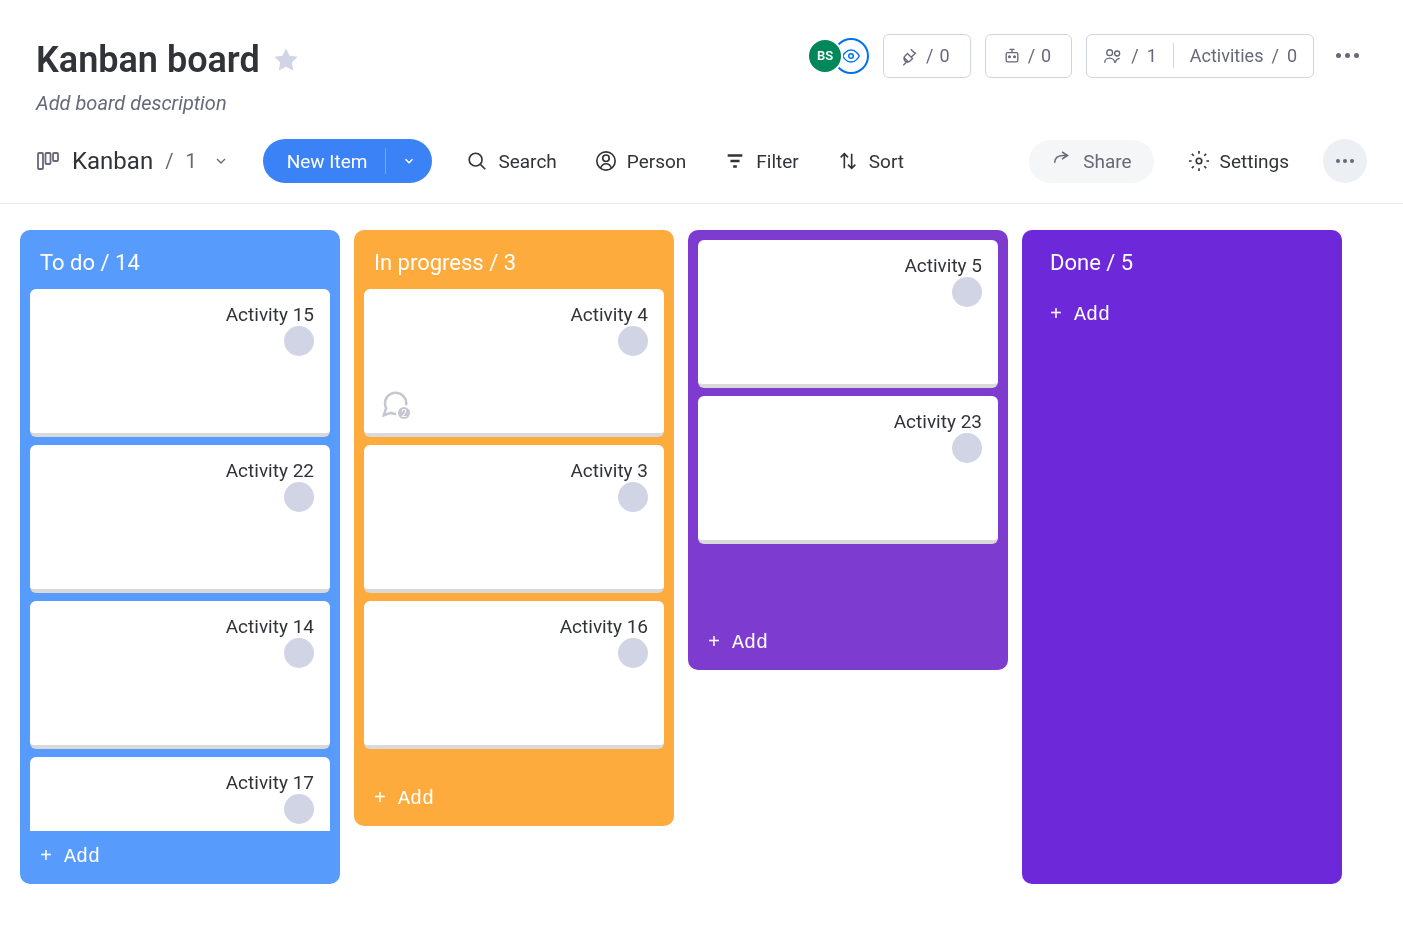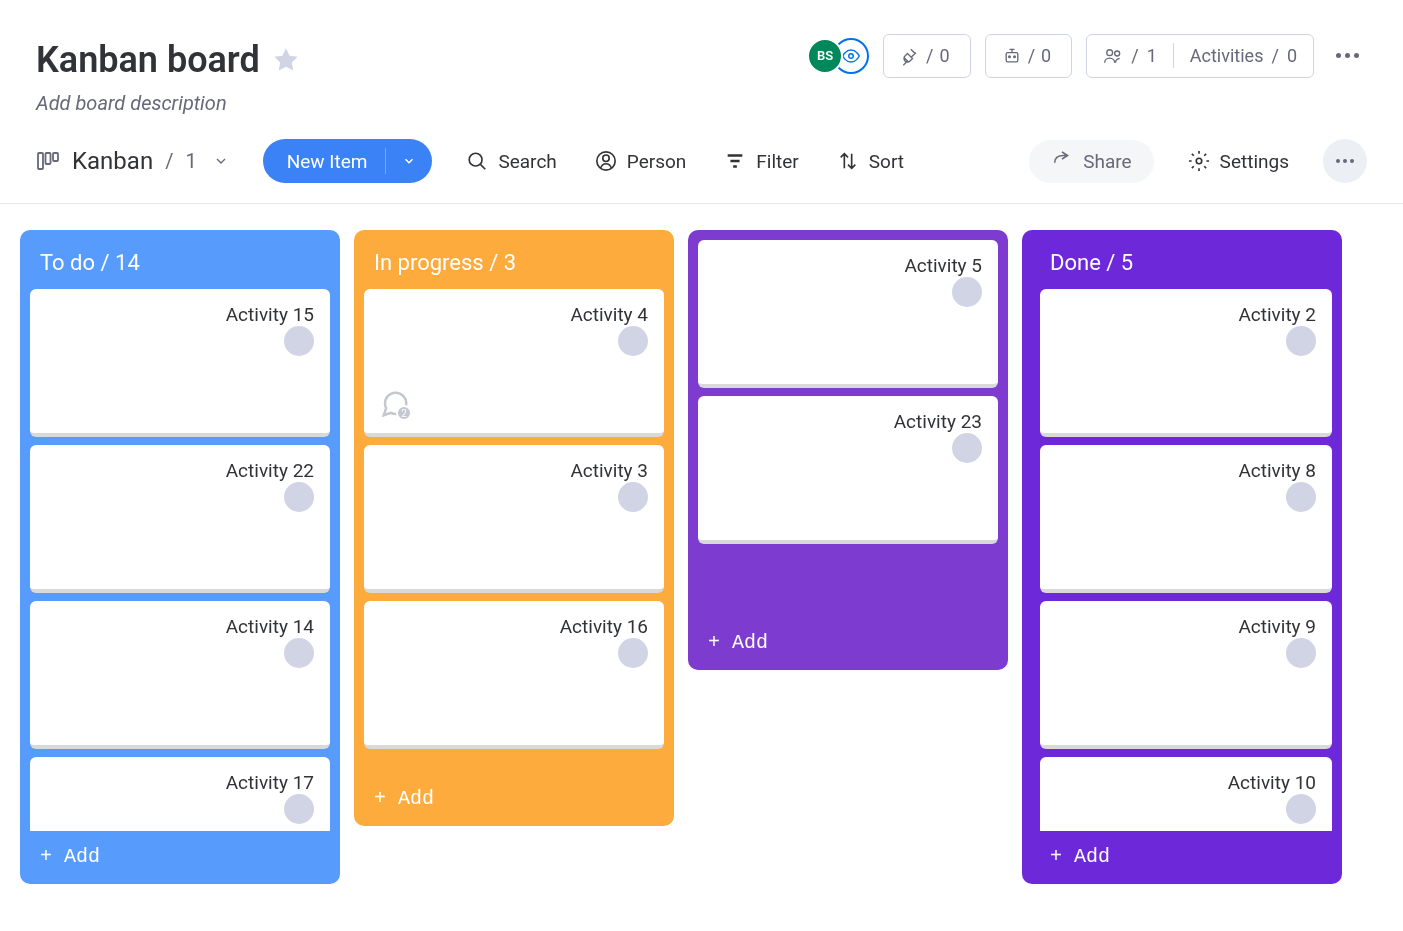--- a/index.html
+++ b/index.html
@@ -305,42 +305,16 @@
             <div class="card-title">Activity 23</div>
             <div class="card-avatar"></div>
           </div>
         </div>
       </div>
     <div class="add-btn">+ Add</div>
   </div>
 
   <div class="column done">
     <div class="col-header">Done / 5</div>
-    <div class="col-body">
-        <div class="card">
-          <div class="card-top">
-            <div class="card-title">Activity 2</div>
-            <div class="card-avatar"></div>
-          </div>
-        </div>
-        <div class="card">
-          <div class="card-top">
-            <div class="card-title">Activity 8</div>
-            <div class="card-avatar"></div>
-          </div>
-        </div>
-        <div class="card">
-          <div class="card-top">
-            <div class="card-title">Activity 9</div>
-            <div class="card-avatar"></div>
-          </div>
-        </div>
-        <div class="card">
-          <div class="card-top">
-            <div class="card-title">Activity 10</div>
-            <div class="card-avatar"></div>
-          </div>
-        </div>
-      </div>
     <div class="add-btn">+ Add</div>
   </div>
 
 </div>
 
 </body></html>

